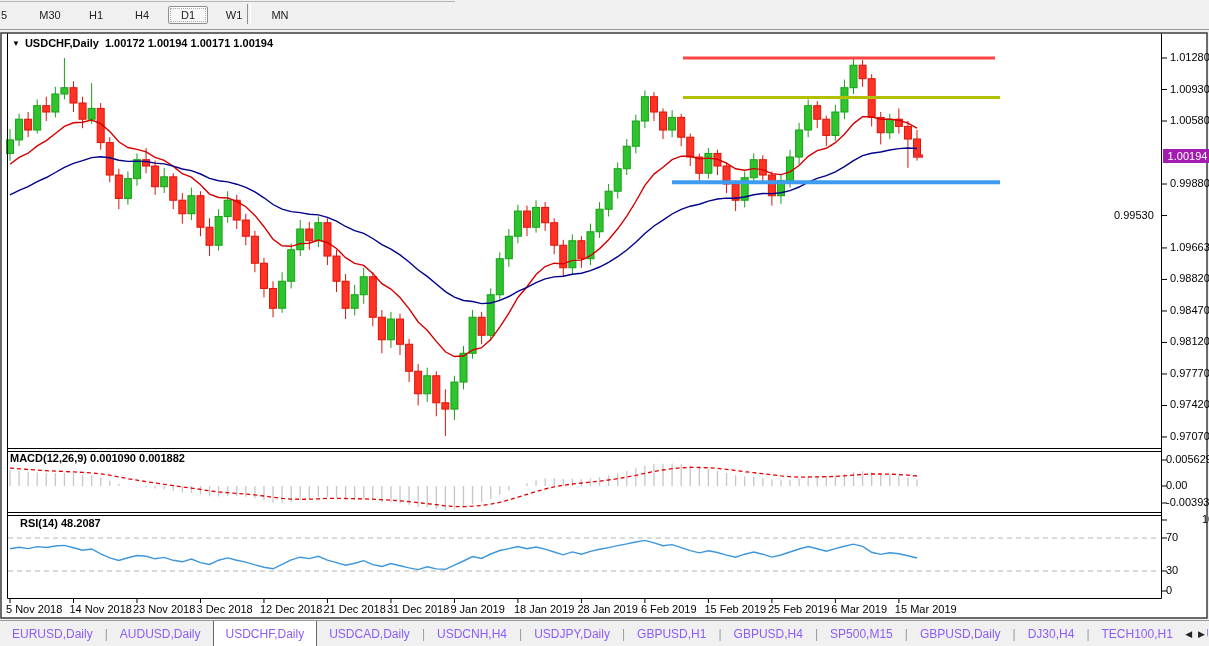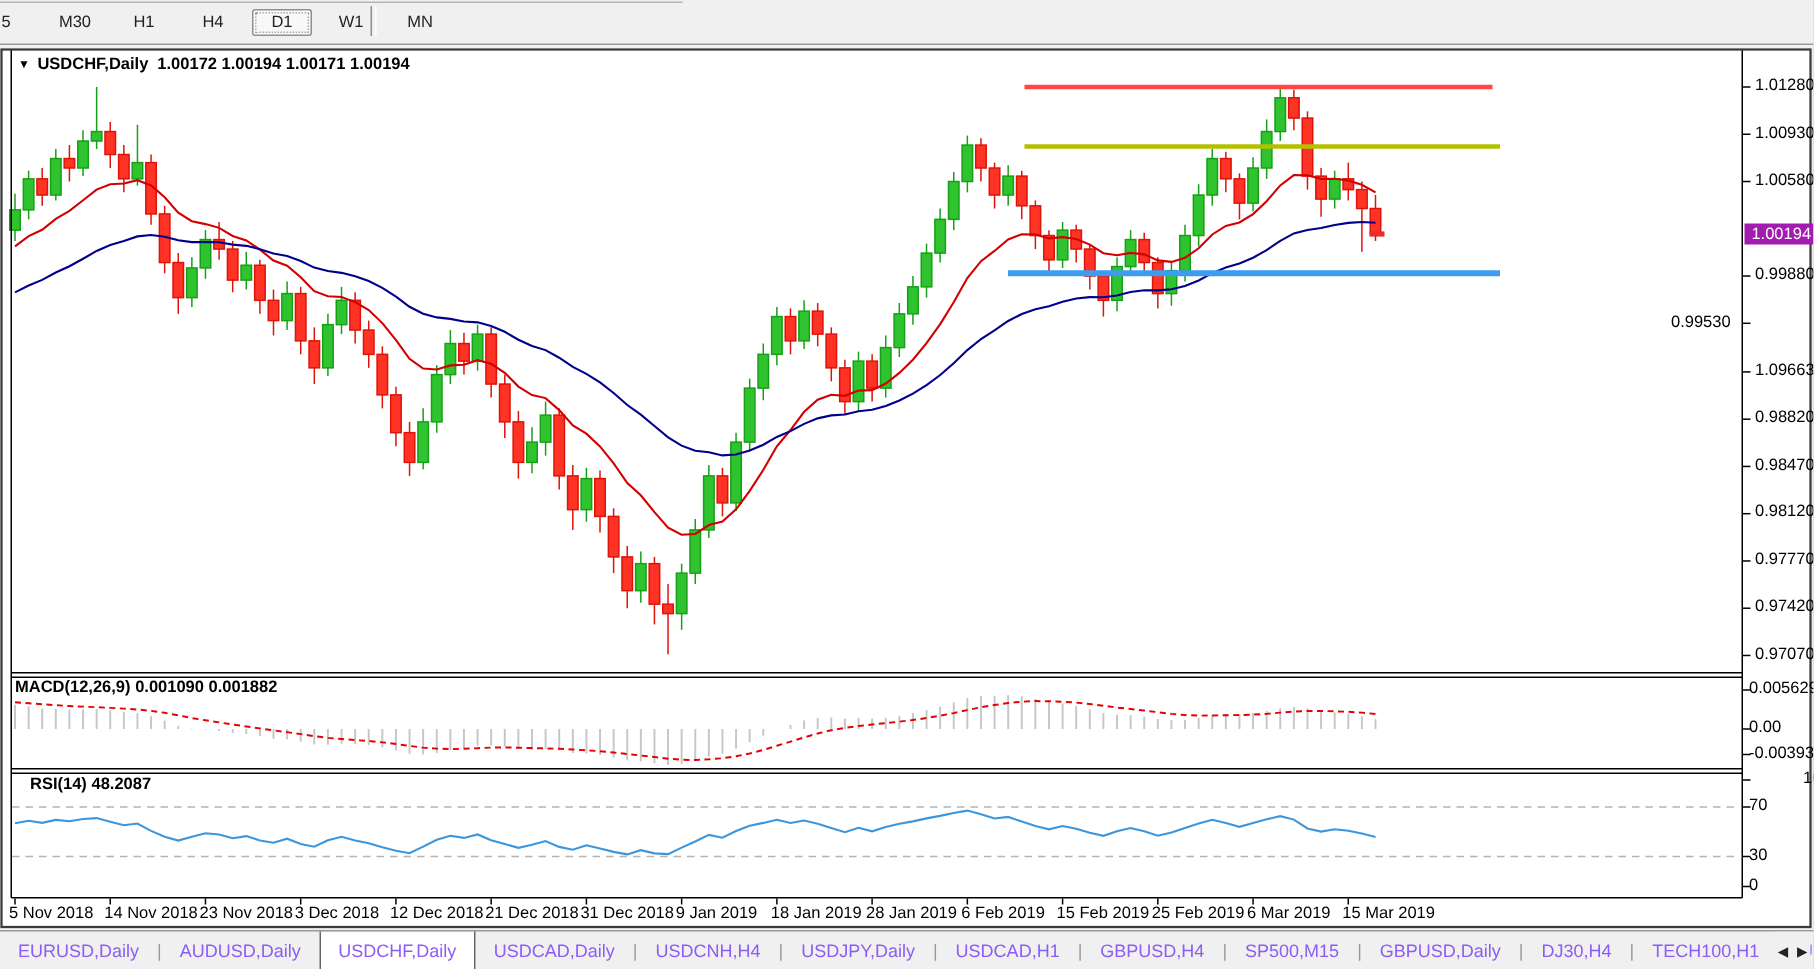--- a/index.html
+++ b/index.html
@@ -477,21 +477,21 @@
         <div class="tab">EURUSD,Daily</div>
         <span class="tab-sep">|</span>
         <div class="tab">AUDUSD,Daily</div>
         <div class="tab active">USDCHF,Daily</div>
         <div class="tab">USDCAD,Daily</div>
         <span class="tab-sep">|</span>
         <div class="tab">USDCNH,H4</div>
         <span class="tab-sep">|</span>
         <div class="tab">USDJPY,Daily</div>
         <span class="tab-sep">|</span>
-        <div class="tab">USDCAD,H1</div>
+        <div class="tab">GBPUSD,H1</div>
         <span class="tab-sep">|</span>
         <div class="tab">GBPUSD,H4</div>
         <span class="tab-sep">|</span>
         <div class="tab">SP500,M15</div>
         <span class="tab-sep">|</span>
         <div class="tab">GBPUSD,Daily</div>
         <span class="tab-sep">|</span>
         <div class="tab">DJ30,H4</div>
         <span class="tab-sep">|</span>
         <div class="tab">TECH100,H1</div>

